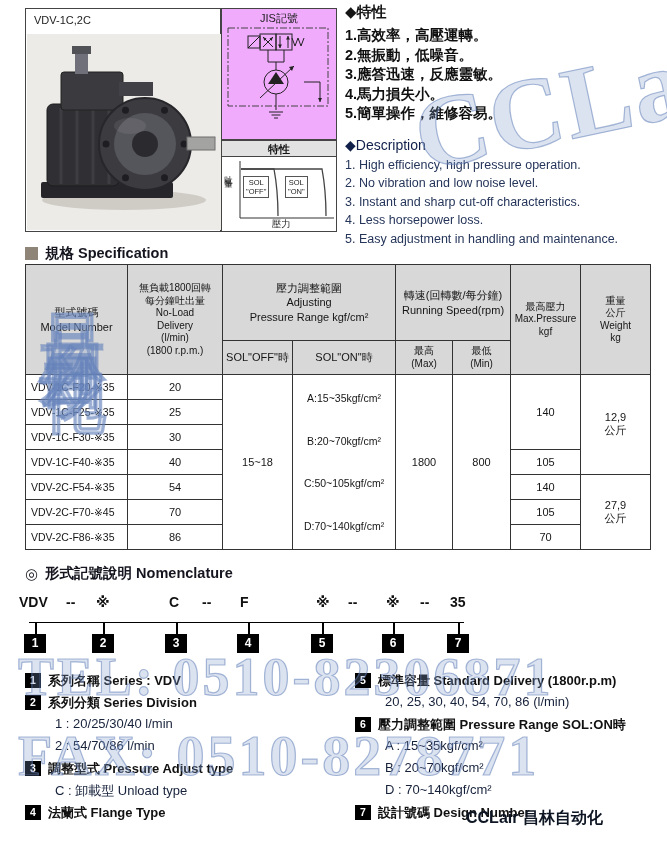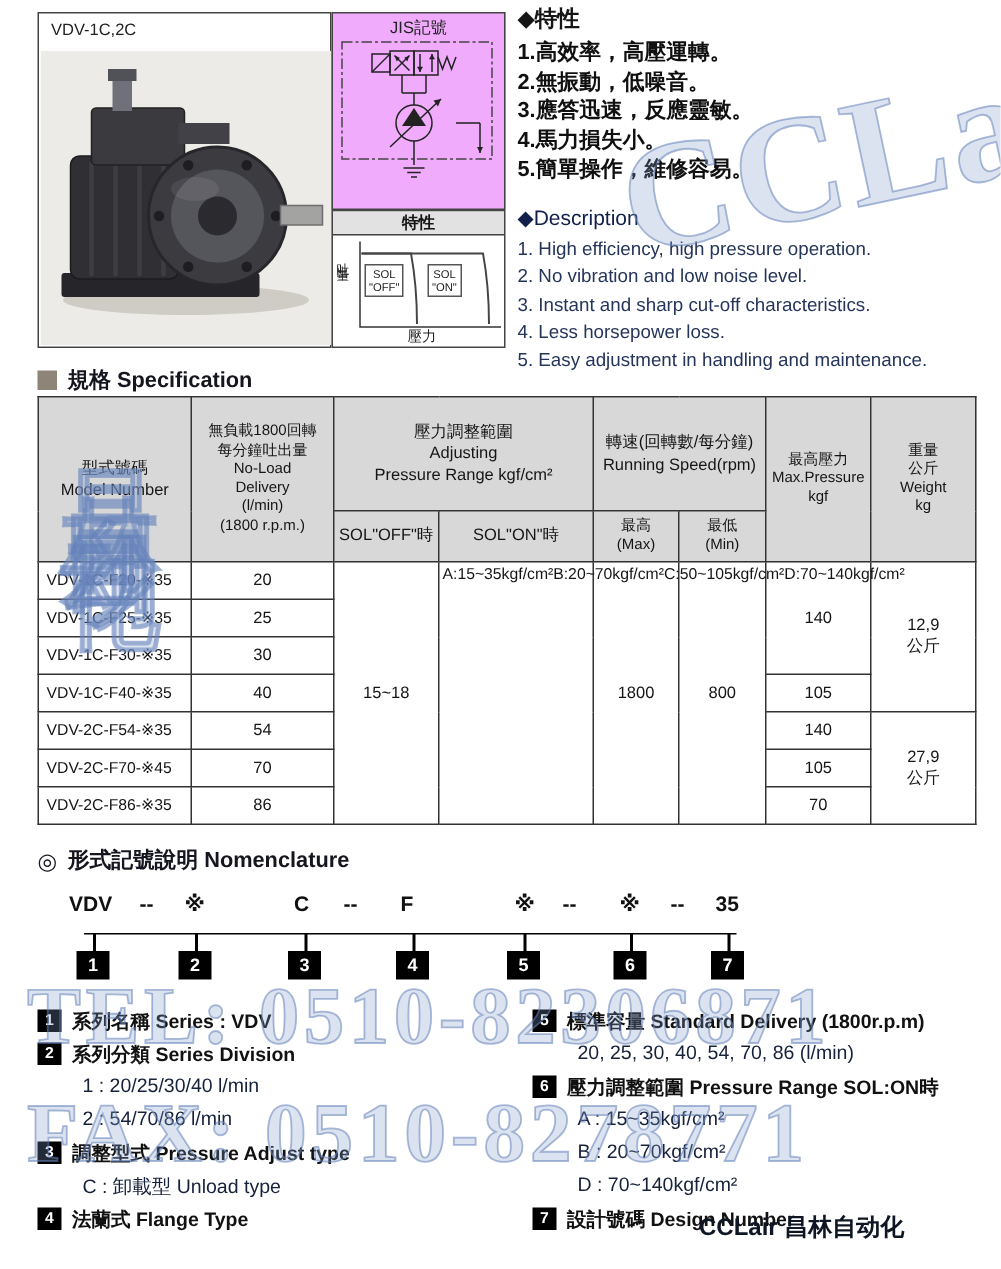--- a/index.html
+++ b/index.html
@@ -43,26 +43,26 @@
 
   table.spec { position:absolute; left:25px; top:264px; width:625px; border-collapse:collapse; table-layout:fixed; }
   table.spec th, table.spec td { border:1px solid #333; text-align:center; vertical-align:middle; padding:0 2px; }
   table.spec thead th { background:#d8d8d8; font-weight:normal; font-size:11px; line-height:1.3; }
   table.spec thead th.sm { font-size:10px; line-height:1.25; }
   table.spec tr.h1 { height:76px; }
   table.spec tr.h2 { height:34px; }
   table.spec tbody tr { height:25px; }
   table.spec tbody td { font-size:11px; background:#fff; }
   td.model { text-align:left !important; padding-left:5px !important; font-size:10.5px !important; }
-  .sol-on-stack { display:flex; justify-content:space-around; height:170px; font-size:10.5px; }
+  .sol-on-stack { display:flex; flex-direction:column; justify-content:space-around; height:170px; font-size:10.5px; }
 
   
   .nom-title { left:25px; top:564px; }
   .nom-bullet { font-size:15px; font-weight:bold; }
-  .nom-diagram { left:41px; top:588px; width:470px; height:80px; }
+  .nom-diagram { left:14px; top:588px; width:470px; height:80px; }
   .code-part { position:absolute; top:6px; font-size:14px; font-weight:bold; color:#111; }
   .nom-line { position:absolute; top:34px; left:15px; width:435px; border-top:1.5px solid #000; }
   .tick { position:absolute; top:34px; width:1.5px; height:12px; background:#000; }
   .num-box { position:absolute; top:46px; width:22px; height:19px; background:#000; color:#fff; font-size:12px; font-weight:bold; line-height:19px; text-align:center; }
 
   
   .legend-col { font-size:13px; }
   .legend-left  { left:25px;  top:672px; width:325px; }
   .legend-right { left:355px; top:672px; width:310px; }
   .leg-row { display:flex; align-items:center; height:17px; margin-bottom:5px; }

